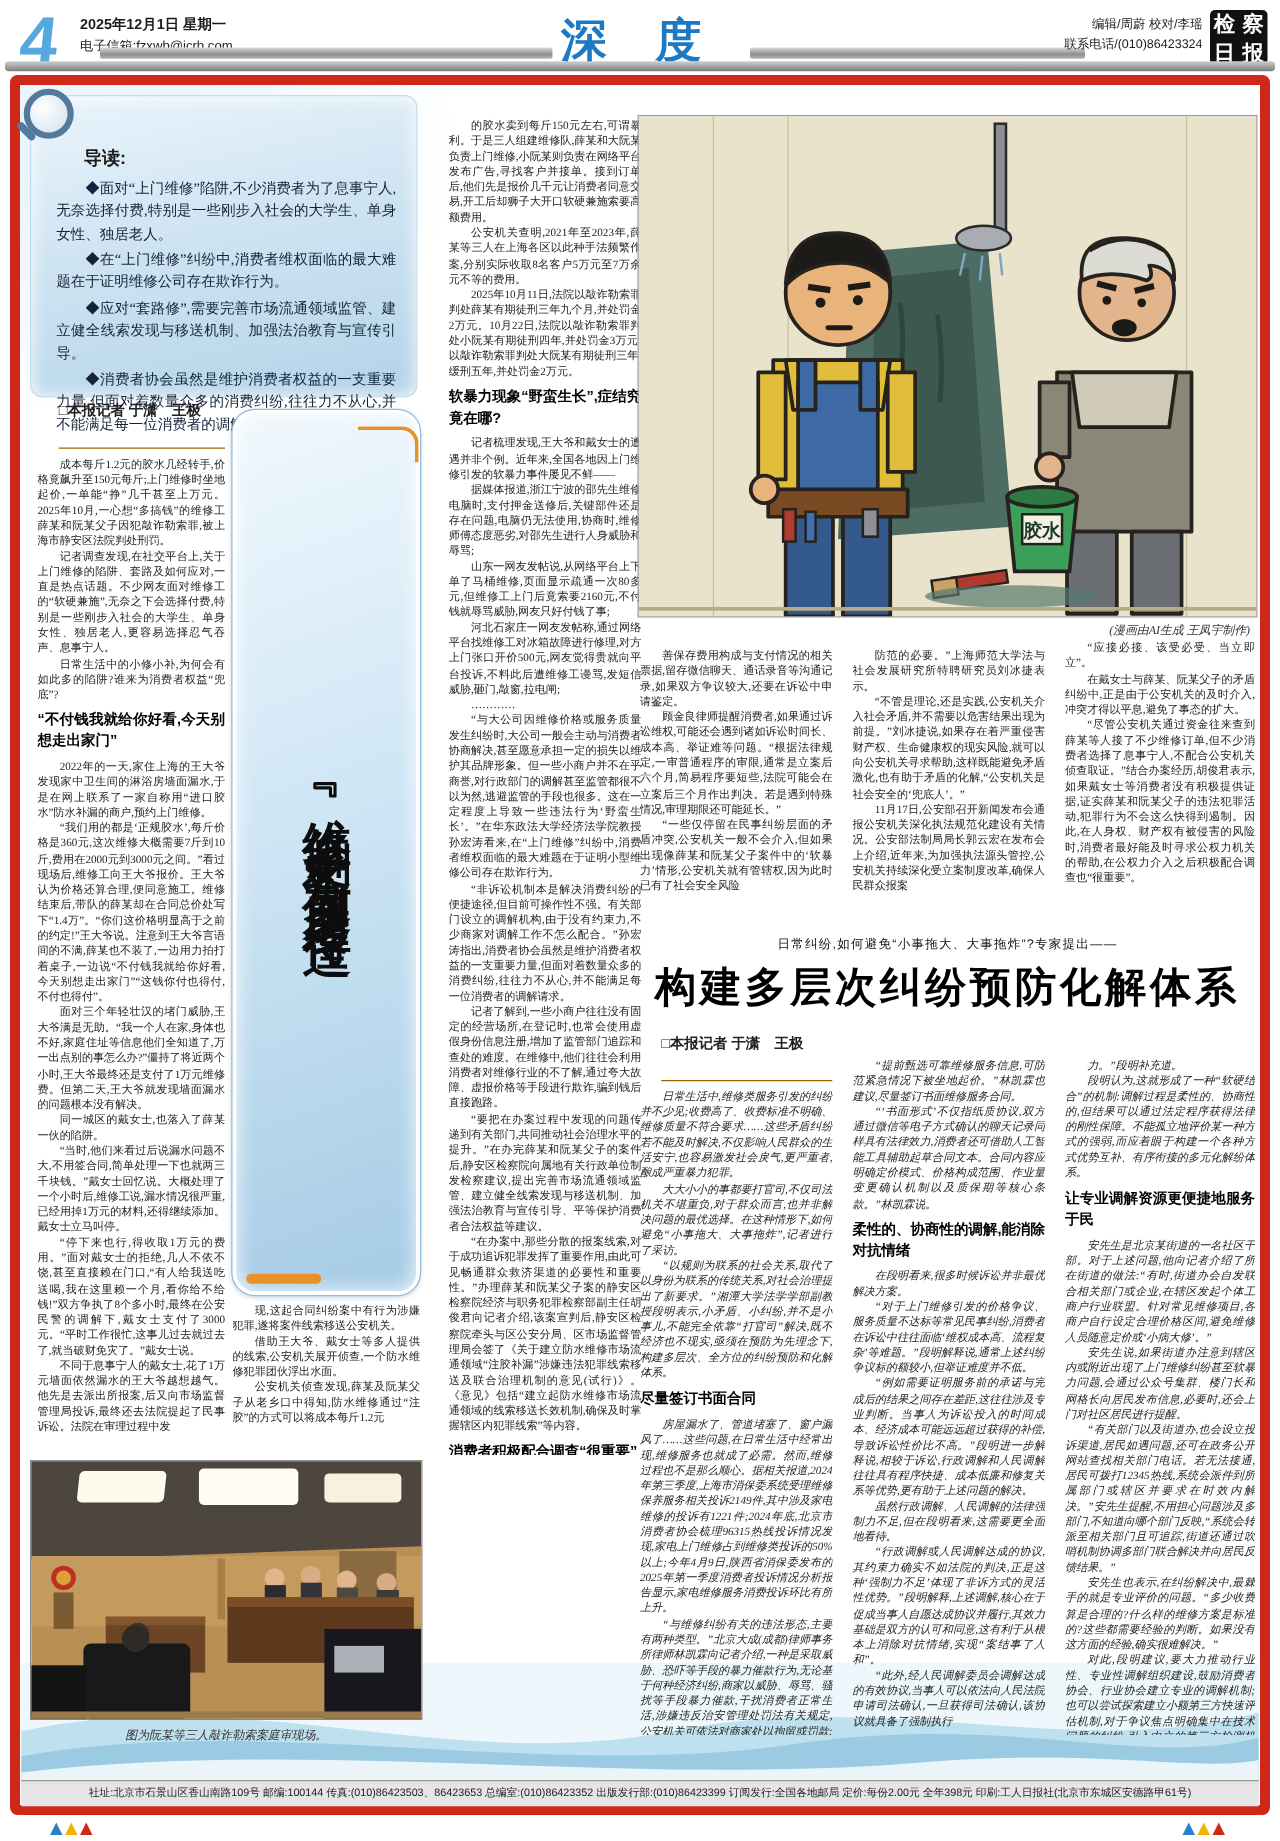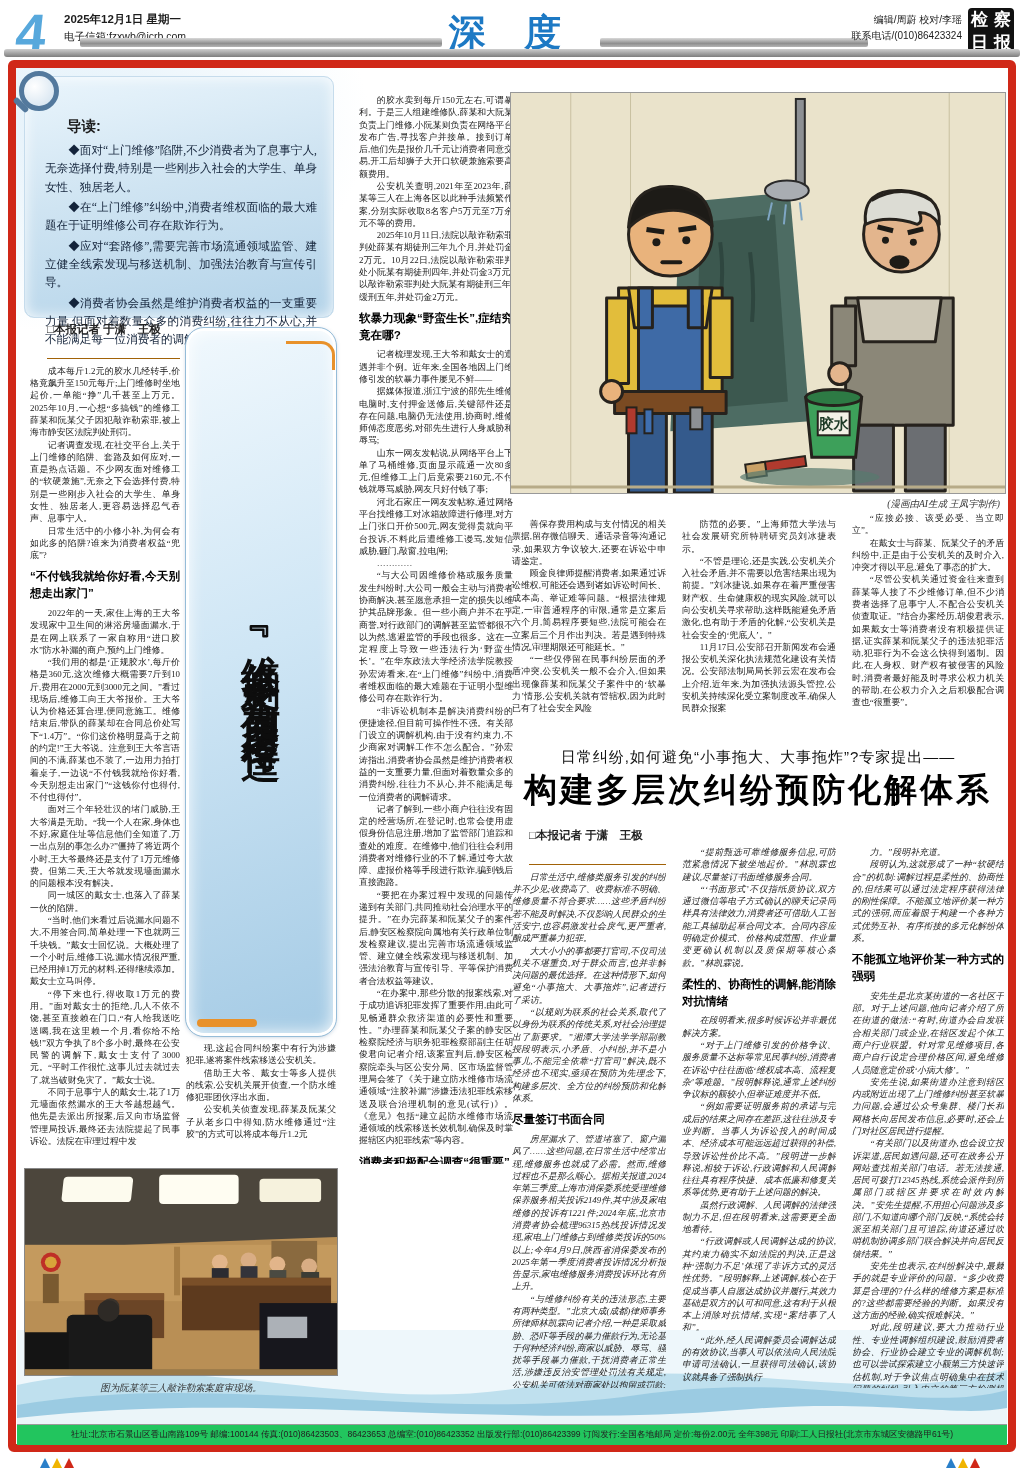--- a/index.html
+++ b/index.html
@@ -55,27 +55,27 @@
         border-top:3px solid #e8912a;border-right:3px solid #e8912a;border-top-right-radius:14px;}
   .vbox .c2{position:absolute;left:8px;bottom:6px;width:60px;height:8px;background:#e8912a;border-radius:4px;}
   .vtitle{writing-mode:vertical-rl;font-family:"Liberation Serif",serif;font-weight:bold;
           font-size:39px;letter-spacing:9px;color:#0d0d0d;line-height:1;}
   
   .photo{position:absolute;left:24px;top:1168px;width:314px;height:208px;border:1px solid #888;box-sizing:border-box;}
   .caption{position:absolute;font-size:9.5px;font-style:italic;color:#333;text-align:center;}
   .comic{position:absolute;left:510px;top:92px;width:496px;height:402px;border:1px solid #999;box-sizing:border-box;}
   .comic-cap{position:absolute;left:510px;top:498px;width:490px;text-align:right;font-size:9.5px;color:#333;font-style:italic;}
   
-  .kicker{position:absolute;left:510px;top:748px;width:496px;text-align:center;font-size:15px;
+  .kicker{position:absolute;left:510px;top:748px;width:496px;text-align:center;font-size:10px;
           letter-spacing:1px;color:#111;font-family:"Liberation Sans",sans-serif;}
   .h2title{position:absolute;left:510px;top:768px;width:496px;text-align:center;font-size:33px;
            font-weight:bold;letter-spacing:3px;font-family:"Liberation Serif",serif;color:#000;}
   
   .wave{position:absolute;left:17px;top:1330px;width:990px;height:100px;z-index:0;}
-  .footer{position:absolute;left:17px;top:1424px;width:990px;height:20px;z-index:2;background:#22c55e;
+  .footer{position:absolute;left:17px;top:1424px;width:990px;height:20px;z-index:2;background:#e5e5e5;
           border-top:1px solid #9a9a9a;display:flex;align-items:center;justify-content:center;
           font-size:8.6px;color:#222;font-family:"Liberation Sans",sans-serif;}
   .tri{position:absolute;width:0;height:0;border-style:solid;}
   .z{z-index:1;}
 </style>
 </head>
 <body>
 
 <div id="page">
 
@@ -312,21 +312,21 @@
     <p>在段明看来,很多时候诉讼并非最优解决方案。</p>
     <p>“对于上门维修引发的价格争议、服务质量不达标等常见民事纠纷,消费者在诉讼中往往面临‘维权成本高、流程复杂’等难题。”段明解释说,通常上述纠纷争议标的额较小,但举证难度并不低。</p>
     <p>“例如需要证明服务前的承诺与完成后的结果之间存在差距,这往往涉及专业判断。当事人为诉讼投入的时间成本、经济成本可能远远超过获得的补偿,导致诉讼性价比不高。”段明进一步解释说,相较于诉讼,行政调解和人民调解往往具有程序快捷、成本低廉和修复关系等优势,更有助于上述问题的解决。</p>
     <p>虽然行政调解、人民调解的法律强制力不足,但在段明看来,这需要更全面地看待。</p>
     <p>“行政调解或人民调解达成的协议,其约束力确实不如法院的判决,正是这种‘强制力不足’体现了非诉方式的灵活性优势。”段明解释,上述调解,核心在于促成当事人自愿达成协议并履行,其效力基础是双方的认可和同意,这有利于从根本上消除对抗情绪,实现“案结事了人和”。</p>
     <p>“此外,经人民调解委员会调解达成的有效协议,当事人可以依法向人民法院申请司法确认,一旦获得司法确认,该协议就具备了强制执行</p>
   </div>
   <div class="col kai z" style="left:852px;top:846px;width:152px;height:542px;">
     <p>力。”段明补充道。</p>
     <p>段明认为,这就形成了一种“软硬结合”的机制:调解过程是柔性的、协商性的,但结果可以通过法定程序获得法律的刚性保障。不能孤立地评价某一种方式的强弱,而应着眼于构建一个各种方式优势互补、有序衔接的多元化解纷体系。</p>
-    <div class="sub">不能孤立地评价某一种方式的强弱</div>
+    <div class="sub">让专业调解资源更便捷地服务于民</div>
     <p>安先生是北京某街道的一名社区干部。对于上述问题,他向记者介绍了所在街道的做法:“有时,街道办会自发联合相关部门或企业,在辖区发起个体工商户行业联盟。针对常见维修项目,各商户自行设定合理价格区间,避免维修人员随意定价或‘小病大修’。”</p>
     <p>安先生说,如果街道办注意到辖区内或附近出现了上门维修纠纷甚至软暴力问题,会通过公众号集群、楼门长和网格长向居民发布信息,必要时,还会上门对社区居民进行提醒。</p>
     <p>“有关部门以及街道办,也会设立投诉渠道,居民如遇问题,还可在政务公开网站查找相关部门电话。若无法接通,居民可拨打12345热线,系统会派件到所属部门或辖区并要求在时效内解决。”安先生提醒,不用担心问题涉及多部门,不知道向哪个部门反映,“系统会转派至相关部门且可追踪,街道还通过吹哨机制协调多部门联合解决并向居民反馈结果。”</p>
     <p>安先生也表示,在纠纷解决中,最棘手的就是专业评价的问题。“多少收费算是合理的?什么样的维修方案是标准的?这些都需要经验的判断。如果没有这方面的经验,确实很难解决。”</p>
     <p>对此,段明建议,要大力推动行业性、专业性调解组织建设,鼓励消费者协会、行业协会建立专业的调解机制;也可以尝试探索建立小额第三方快速评估机制,对于争议焦点明确集中在技术问题的纠纷,引入中立的第三方检测机构进行快速、成本可控的鉴定;还可以开发在线纠纷解决平台,实现远程视频调解,让专业调解资源更便捷地服务于民。</p>
   </div>
 
   <div class="footer">社址:北京市石景山区香山南路109号 邮编:100144 传真:(010)86423503、86423653 总编室:(010)86423352 出版发行部:(010)86423399 订阅发行:全国各地邮局 定价:每份2.00元 全年398元 印刷:工人日报社(北京市东城区安德路甲61号)</div>
 
   <div class="tri" style="left:40px;top:1458px;border-width:0 5px 10px 5px;border-color:transparent transparent #2a7fc9 transparent;"></div>

